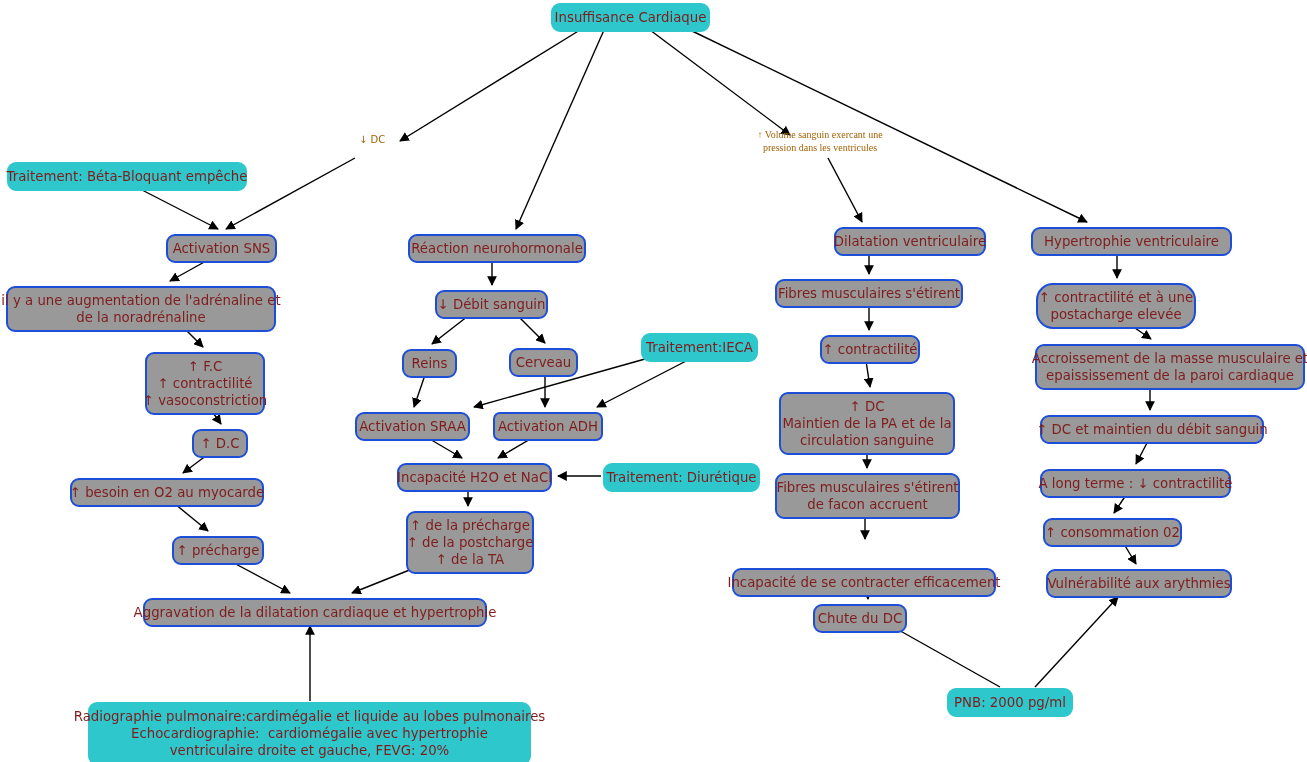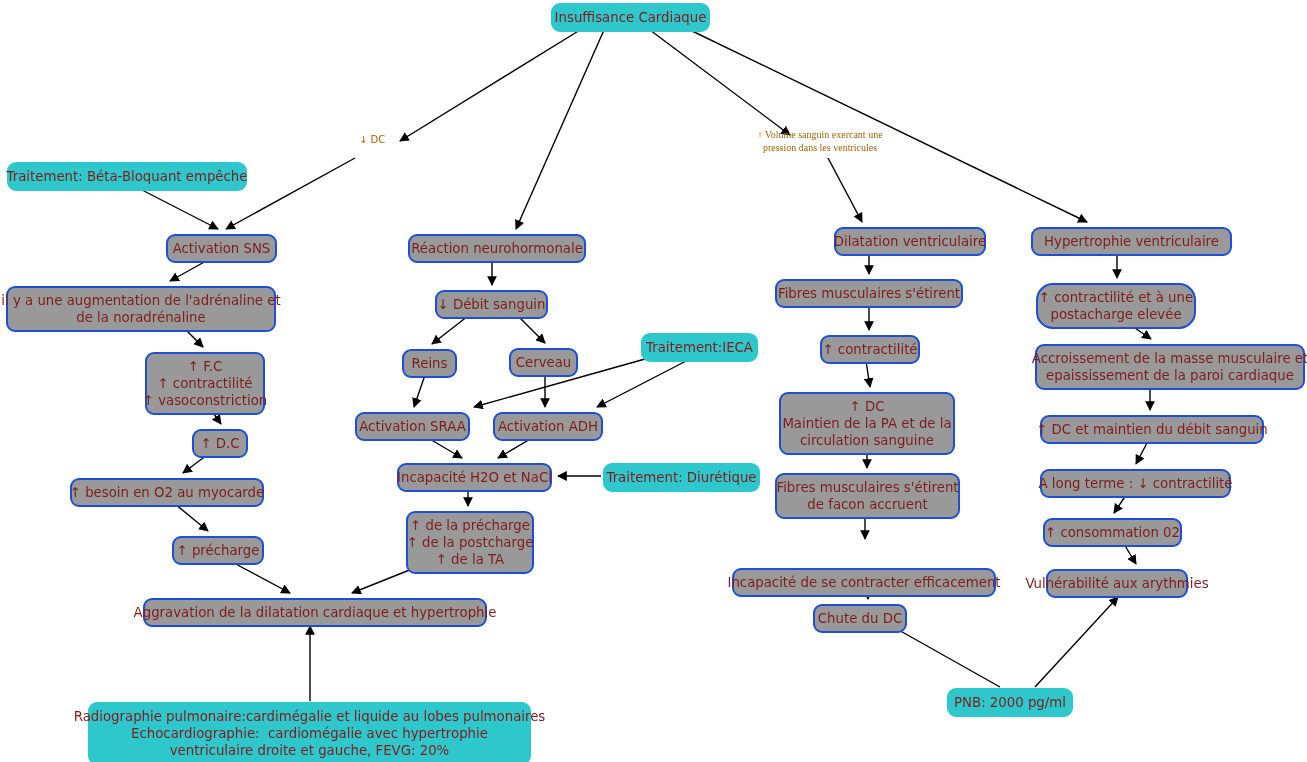--- a/index.html
+++ b/index.html
@@ -84,21 +84,21 @@
       <div class="node gray" style="left: 143px; top: 598px; width: 344px; min-height: 25px;">Aggravation de la dilatation cardiaque et hypertrophie</div>
       <div class="node teal" style="left: 88px; top: 702px; width: 443px; min-height: 58px;">Radiographie pulmonaire:cardimégalie et liquide au lobes pulmonaires
 Echocardiographie:  cardiomégalie avec hypertrophie
 ventriculaire droite et gauche, FEVG: 20%</div>
       <div class="node gray" style="left: 408px; top: 234px; width: 178px; min-height: 25px;">Réaction neurohormonale</div>
       <div class="node gray" style="left: 435px; top: 290px; width: 113px; min-height: 25px;">↓ Débit sanguin</div>
       <div class="node gray" style="left: 402px; top: 349px; width: 55px; min-height: 25px;">Reins</div>
       <div class="node gray" style="left: 509px; top: 348px; width: 69px; min-height: 25px;">Cerveau</div>
       <div class="node teal" style="left: 641px; top: 333px; width: 117px; min-height: 25px;">Traitement:IECA</div>
       <div class="node gray" style="left: 355px; top: 412px; width: 115px; min-height: 25px;">Activation SRAA</div>
-      <div class="node gray" style="left: 493px; top: 412px; width: 110px; min-height: 25px;">Activation ADH</div>
+      <div class="node gray" style="left: 493px; top: 412px; width: 110px; min-height: 25px; border-radius: 7px;">Activation ADH</div>
       <div class="node gray" style="left: 397px; top: 463px; width: 155px; min-height: 25px;">Incapacité H2O et NaCl</div>
       <div class="node teal" style="left: 603px; top: 463px; width: 157px; min-height: 25px;">Traitement: Diurétique</div>
       <div class="node gray" style="left: 406px; top: 511px; width: 128px; min-height: 57px;">↑ de la précharge
 ↑ de la postcharge
 ↑ de la TA</div>
       <div class="node gray" style="left: 793px; top: 227px; width: 152px; min-height: 25px; margin-left: 41px;">Dilatation ventriculaire</div>
       <div class="node gray" style="left: 775px; top: 279px; width: 188px; min-height: 25px;">Fibres musculaires s'étirent</div>
       <div class="node gray" style="left: 820px; top: 335px; width: 100px; min-height: 25px;">↑ contractilité</div>
       <div class="node gray" style="left: 779px; top: 392px; width: 176px; min-height: 57px;">↑ DC
 Maintien de la PA et de la
@@ -108,19 +108,19 @@
       <div class="node gray" style="left: 732px; top: 544px; width: 264px; min-height: 25px; margin-top: 24px;">Incapacité de se contracter efficacement</div>
       <div class="node gray" style="left: 813px; top: 604px; width: 94px; min-height: 25px;">Chute du DC</div>
       <div class="node gray" style="left: 1031px; top: 227px; width: 201px; min-height: 25px;">Hypertrophie ventriculaire</div>
       <div class="node gray" style="left: 1036px; top: 283px; width: 160px; min-height: 42px; border-radius: 17px;">↑ contractilité et à une
 postacharge elevée</div>
       <div class="node gray" style="left: 1035px; top: 344px; width: 270px; min-height: 42px;">Accroissement de la masse musculaire et
 epaississement de la paroi cardiaque</div>
       <div class="node gray" style="left: 1040px; top: 415px; width: 224px; min-height: 25px;">↑ DC et maintien du débit sanguin</div>
       <div class="node gray" style="left: 1040px; top: 469px; width: 191px; min-height: 25px;">A long terme : ↓ contractilité</div>
       <div class="node gray" style="left: 1043px; top: 518px; width: 139px; min-height: 25px;">↑ consommation 02</div>
-      <div class="node gray" style="left: 1046px; top: 569px; width: 142px; min-height: 25px;">Vulnérabilité aux arythmies</div>
+      <div class="node gray" style="left: 1046px; top: 569px; width: 186px; min-height: 25px;">Vulnérabilité aux arythmies</div>
       <div class="node teal" style="left: 947px; top: 688px; width: 126px; min-height: 25px;">PNB: 2000 pg/ml</div>
       <div class="label" style="left: 341px; top: 133px; width: 62px;">↓ DC</div>
       <div class="label" style="left: 700px; top: 128px; width: 240px; font-family: Liberation Serif, serif;">↑ Volume sanguin exercant une
 pression dans les ventricules</div>
     </div>
 </div>
 
 </body></html>

